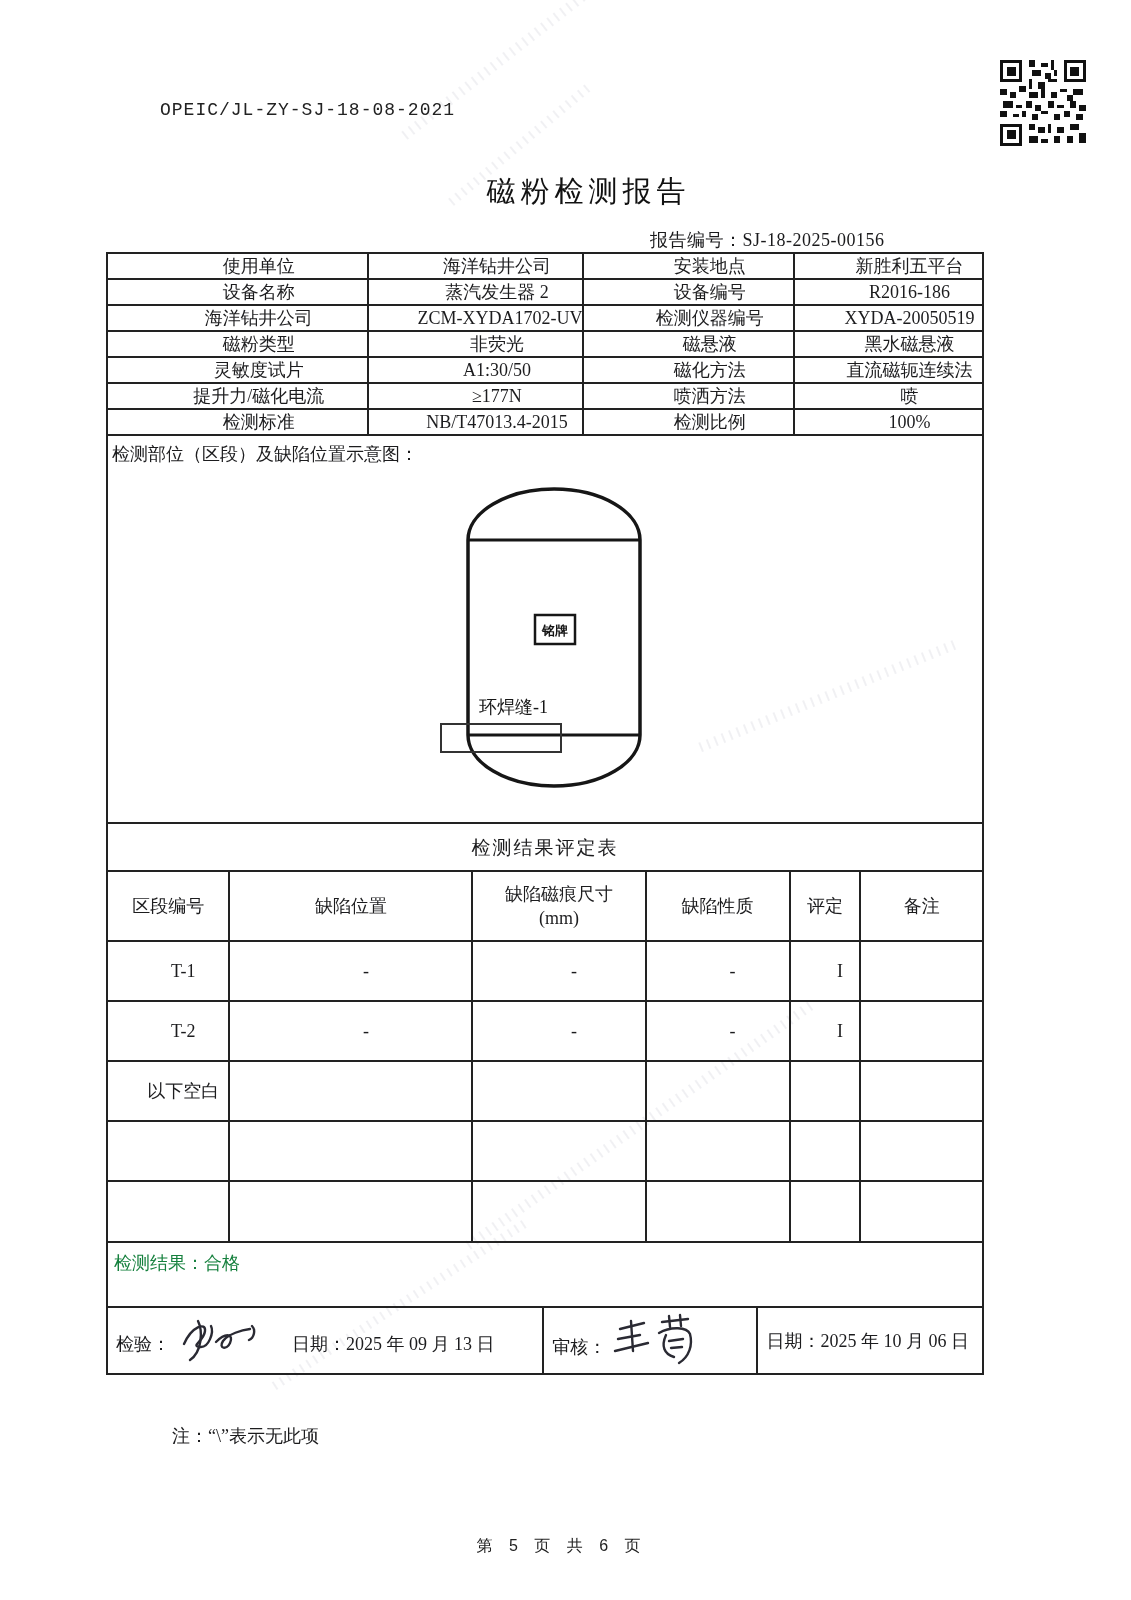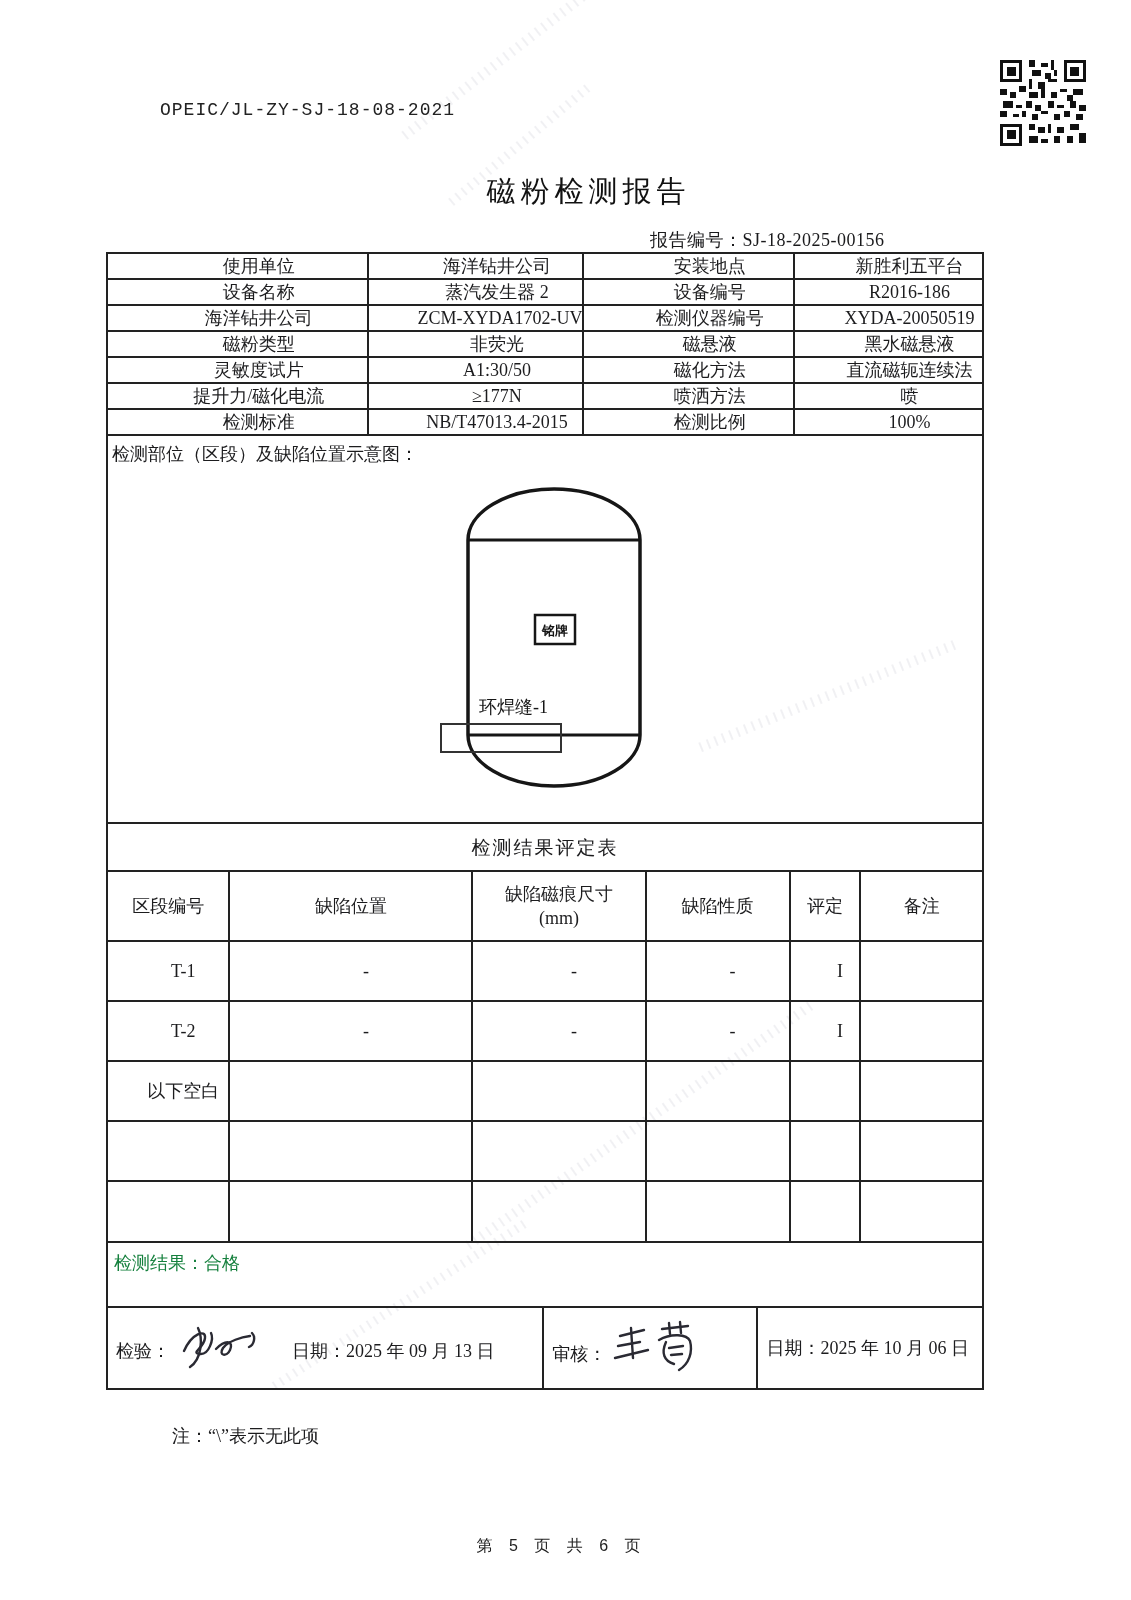--- a/index.html
+++ b/index.html
@@ -73,21 +73,21 @@
   .results-table col.r6{width:13.9%;}
   .results-table tr.hdr td{height:70px;line-height:1.35;white-space:normal;}
   .results-table tr.data td{height:60px;padding-left:36px;}
   td.left{text-align:center;padding-left:10px;}
 
   .result-row{
     border-top:2px solid #222;height:65px;
     font-size:18px;padding:8px 6px 0 6px;color:#15803d;
   }
   .signoff-table{border-top:2px solid #222;}
-  .signoff-table td{height:66px;text-align:left;padding:12px 8px;white-space:nowrap;}
+  .signoff-table td{height:66px;text-align:left;padding:4px 8px;white-space:nowrap;}
   .sig-cell{display:flex;align-items:center;gap:6px;}
   .sig-label{font-size:18px;align-self:flex-end;padding-bottom:10px;}
   .sig-date{font-size:18px;align-self:flex-end;padding-bottom:10px;margin-left:14px;}
   .sig-svg{flex:0 0 auto;}
   .date-cell{font-size:18px;}
 
   
   .footnote{
     position:absolute;left:172px;top:1424px;font-size:18px;color:#1c1c1e;
   }

